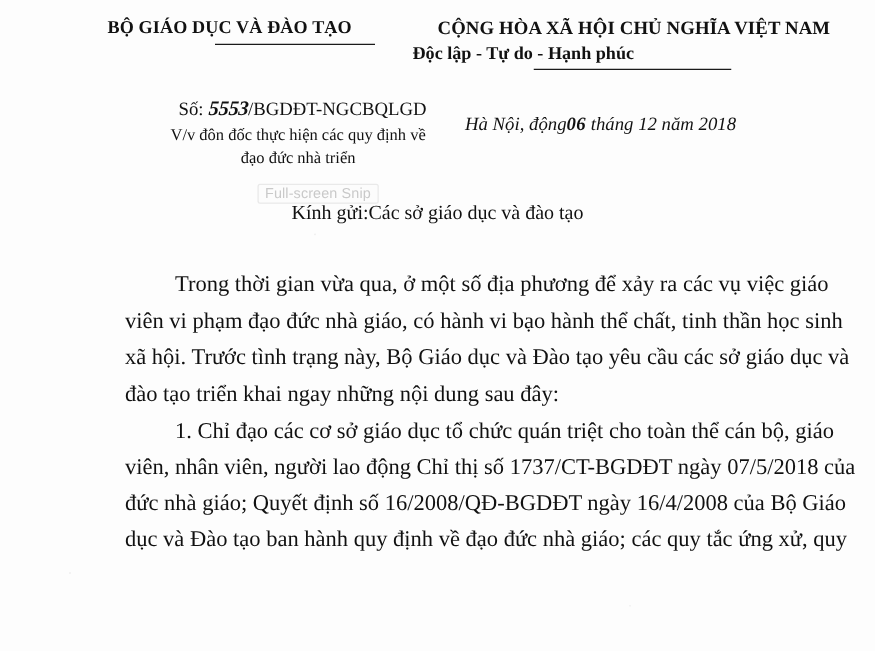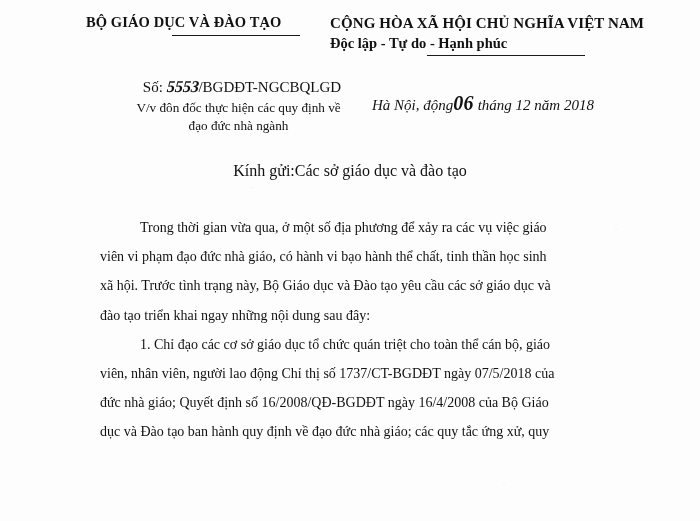--- a/index.html
+++ b/index.html
@@ -61,20 +61,21 @@
     letter-spacing: .1px;
     line-height: 17px;
     white-space: nowrap;
   }
   .nation-name {
     font-weight: bold;
     font-size: 15px;
     line-height: 18px;
     letter-spacing: .1px;
     white-space: nowrap;
+    margin-left: 20px;
   }
   .motto {
     font-weight: bold;
     font-size: 14.5px;
     line-height: 18px;
     margin-top: 2px;
     white-space: nowrap;
   }
 
   .rule {
@@ -124,21 +125,21 @@
     left: 372px;
     top: 78px;
     width: 300px;
     font-style: italic;
     font-size: 15px;
     white-space: nowrap;
   }
   .stamp-day {
     font-style: italic;
     font-weight: bold;
-    font-size: 20px;
+    font-size: 15px;
     letter-spacing: .3px;
   }
 
   
   #addressee {
     position: absolute;
     top: 160px;
     left: 0;
     width: 700px;
     text-align: center;
@@ -147,21 +148,21 @@
     white-space: nowrap;
   }
   #addressee .to-label { }
 
   
   #body-text {
     position: absolute;
     top: 213px;
     left: 100px;
     width: 548px;
-    font-size: 14px;
+    font-size: 18px;
     line-height: 29.2px;
   }
   .body-line {
     display: block;
     white-space: nowrap;
   }
   .indent { padding-left: 40px; }
 
   
   #snip-overlay {
@@ -199,21 +200,21 @@
       <div class="rule" id="motto-rule"></div>
     </div>
 
     <div id="docnum-line">
       <span>Số:</span>
       <span class="stamp-num">5553</span><span>/BGDĐT-NGCBQLGD</span>
     </div>
 
     <div id="subject-block">
       <span class="sbj-l1">V/v đôn đốc thực hiện các quy định về</span>
-      <span class="sbj-l2">đạo đức nhà ngành</span>
+      <span class="sbj-l2">đạo đức nhà triển</span>
     </div>
 
     <div id="place-date">
       <span>Hà Nội, động</span><span class="stamp-day">06</span>
       <span>tháng 12 năm 2018</span>
     </div>
 
   </div>
 
   <div id="addressee">
@@ -224,14 +225,15 @@
       <span class="body-line indent">Trong thời gian vừa qua, ở một số địa phương để xảy ra các vụ việc giáo</span>
       <span class="body-line">viên vi phạm đạo đức nhà giáo, có hành vi bạo hành thể chất, tinh thần học sinh</span>
       <span class="body-line">xã hội. Trước tình trạng này, Bộ Giáo dục và Đào tạo yêu cầu các sở giáo dục và</span>
       <span class="body-line">đào tạo triển khai ngay những nội dung sau đây:</span>
       <span class="body-line indent">1. Chỉ đạo các cơ sở giáo dục tổ chức quán triệt cho toàn thể cán bộ, giáo</span>
       <span class="body-line">viên, nhân viên, người lao động Chỉ thị số 1737/CT-BGDĐT ngày 07/5/2018 của</span>
       <span class="body-line">đức nhà giáo; Quyết định số 16/2008/QĐ-BGDĐT ngày 16/4/2008 của Bộ Giáo</span>
       <span class="body-line">dục và Đào tạo ban hành quy định về đạo đức nhà giáo; các quy tắc ứng xử, quy</span>
     </div>
 
+  <div id="snip-overlay">Full-screen Snip</div>
 
 </div>
 
 </body></html>

